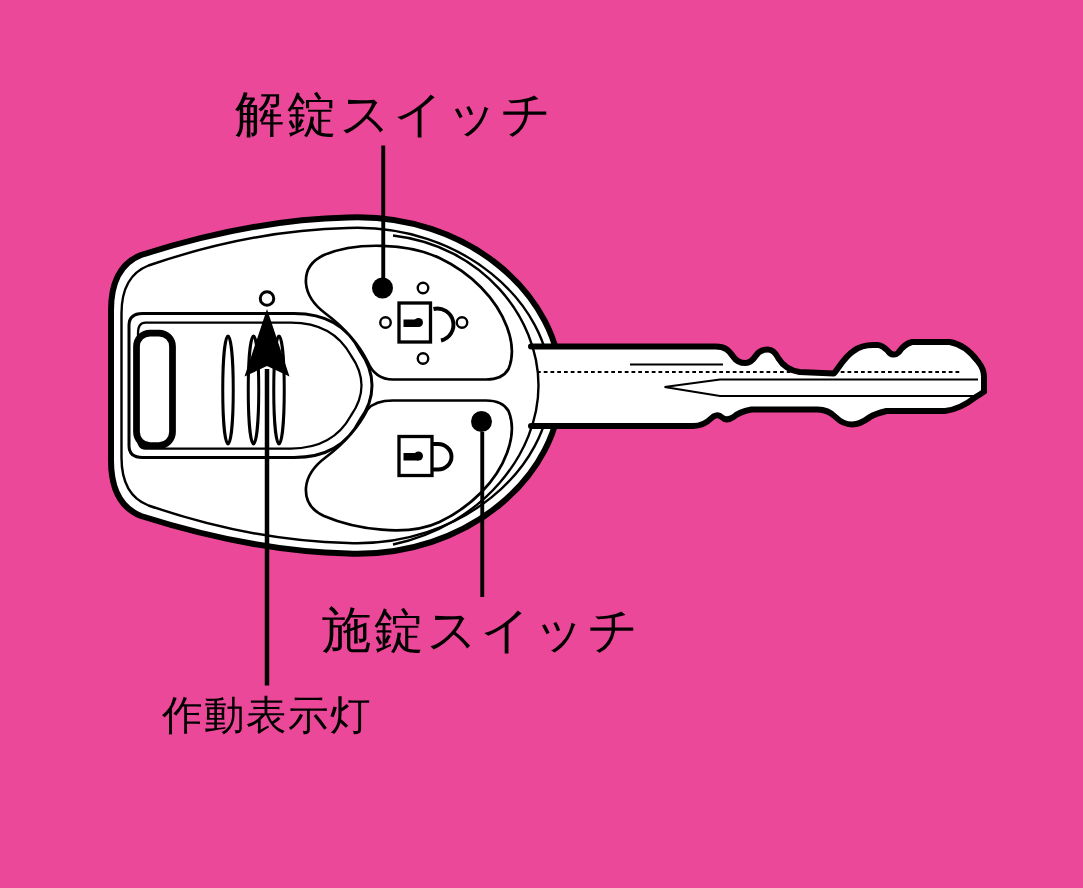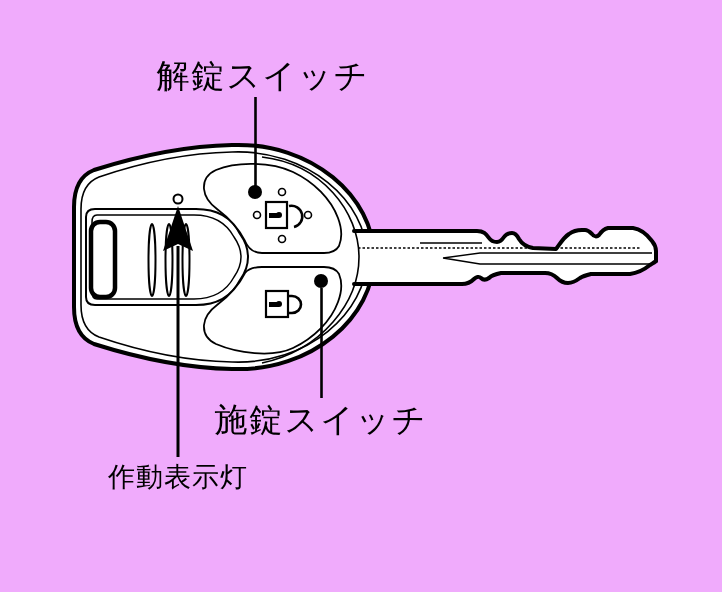--- a/index.html
+++ b/index.html
@@ -1,16 +1,16 @@
 <!DOCTYPE html>
 <html><head>
 <meta charset="utf-8">
 <style>
   html,body{margin:0;padding:0;background:#ffffff;}
-  .stage{position:relative;width:722px;height:592px;background:#f0abfc;overflow:hidden;
+  .stage{position:relative;width:722px;height:592px;background:#ec4899;overflow:hidden;
          font-family:"Liberation Sans","DejaVu Sans",sans-serif;}
   svg{display:block}
   text.callout{fill:#000;font-family:"Liberation Sans","DejaVu Sans",sans-serif;}
   .lbl-big{font-size:33px;letter-spacing:2px;}
   .lbl-small{font-size:27px;letter-spacing:1px;}
 </style>
 </head>
 <body>
 
 <div class="stage">

